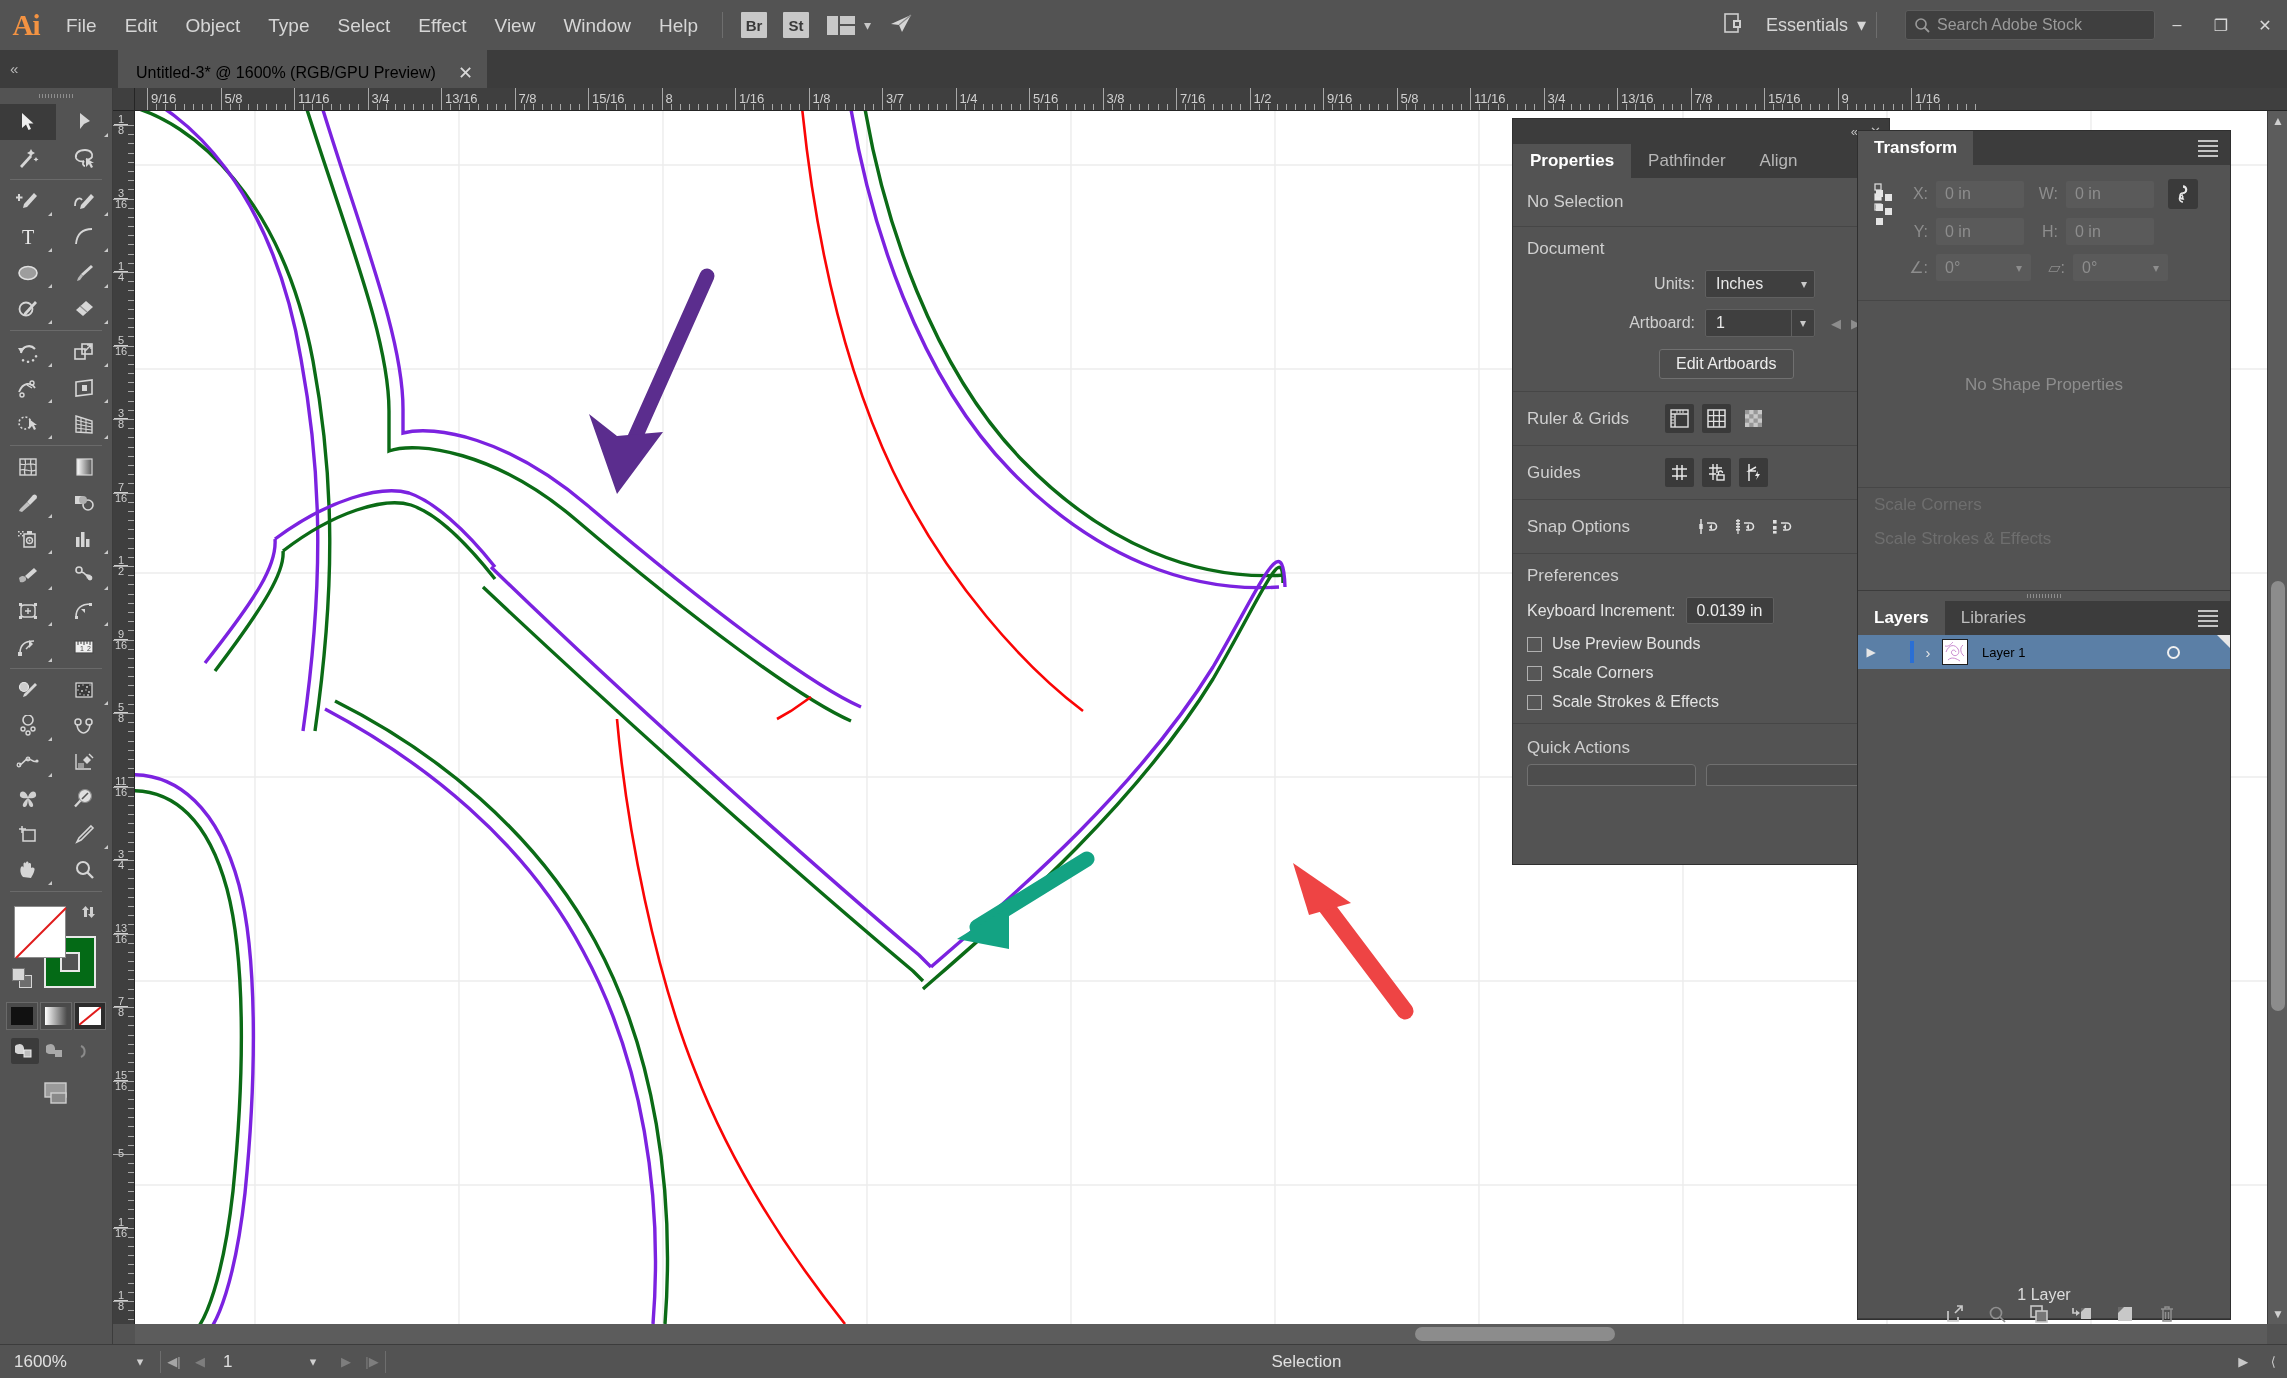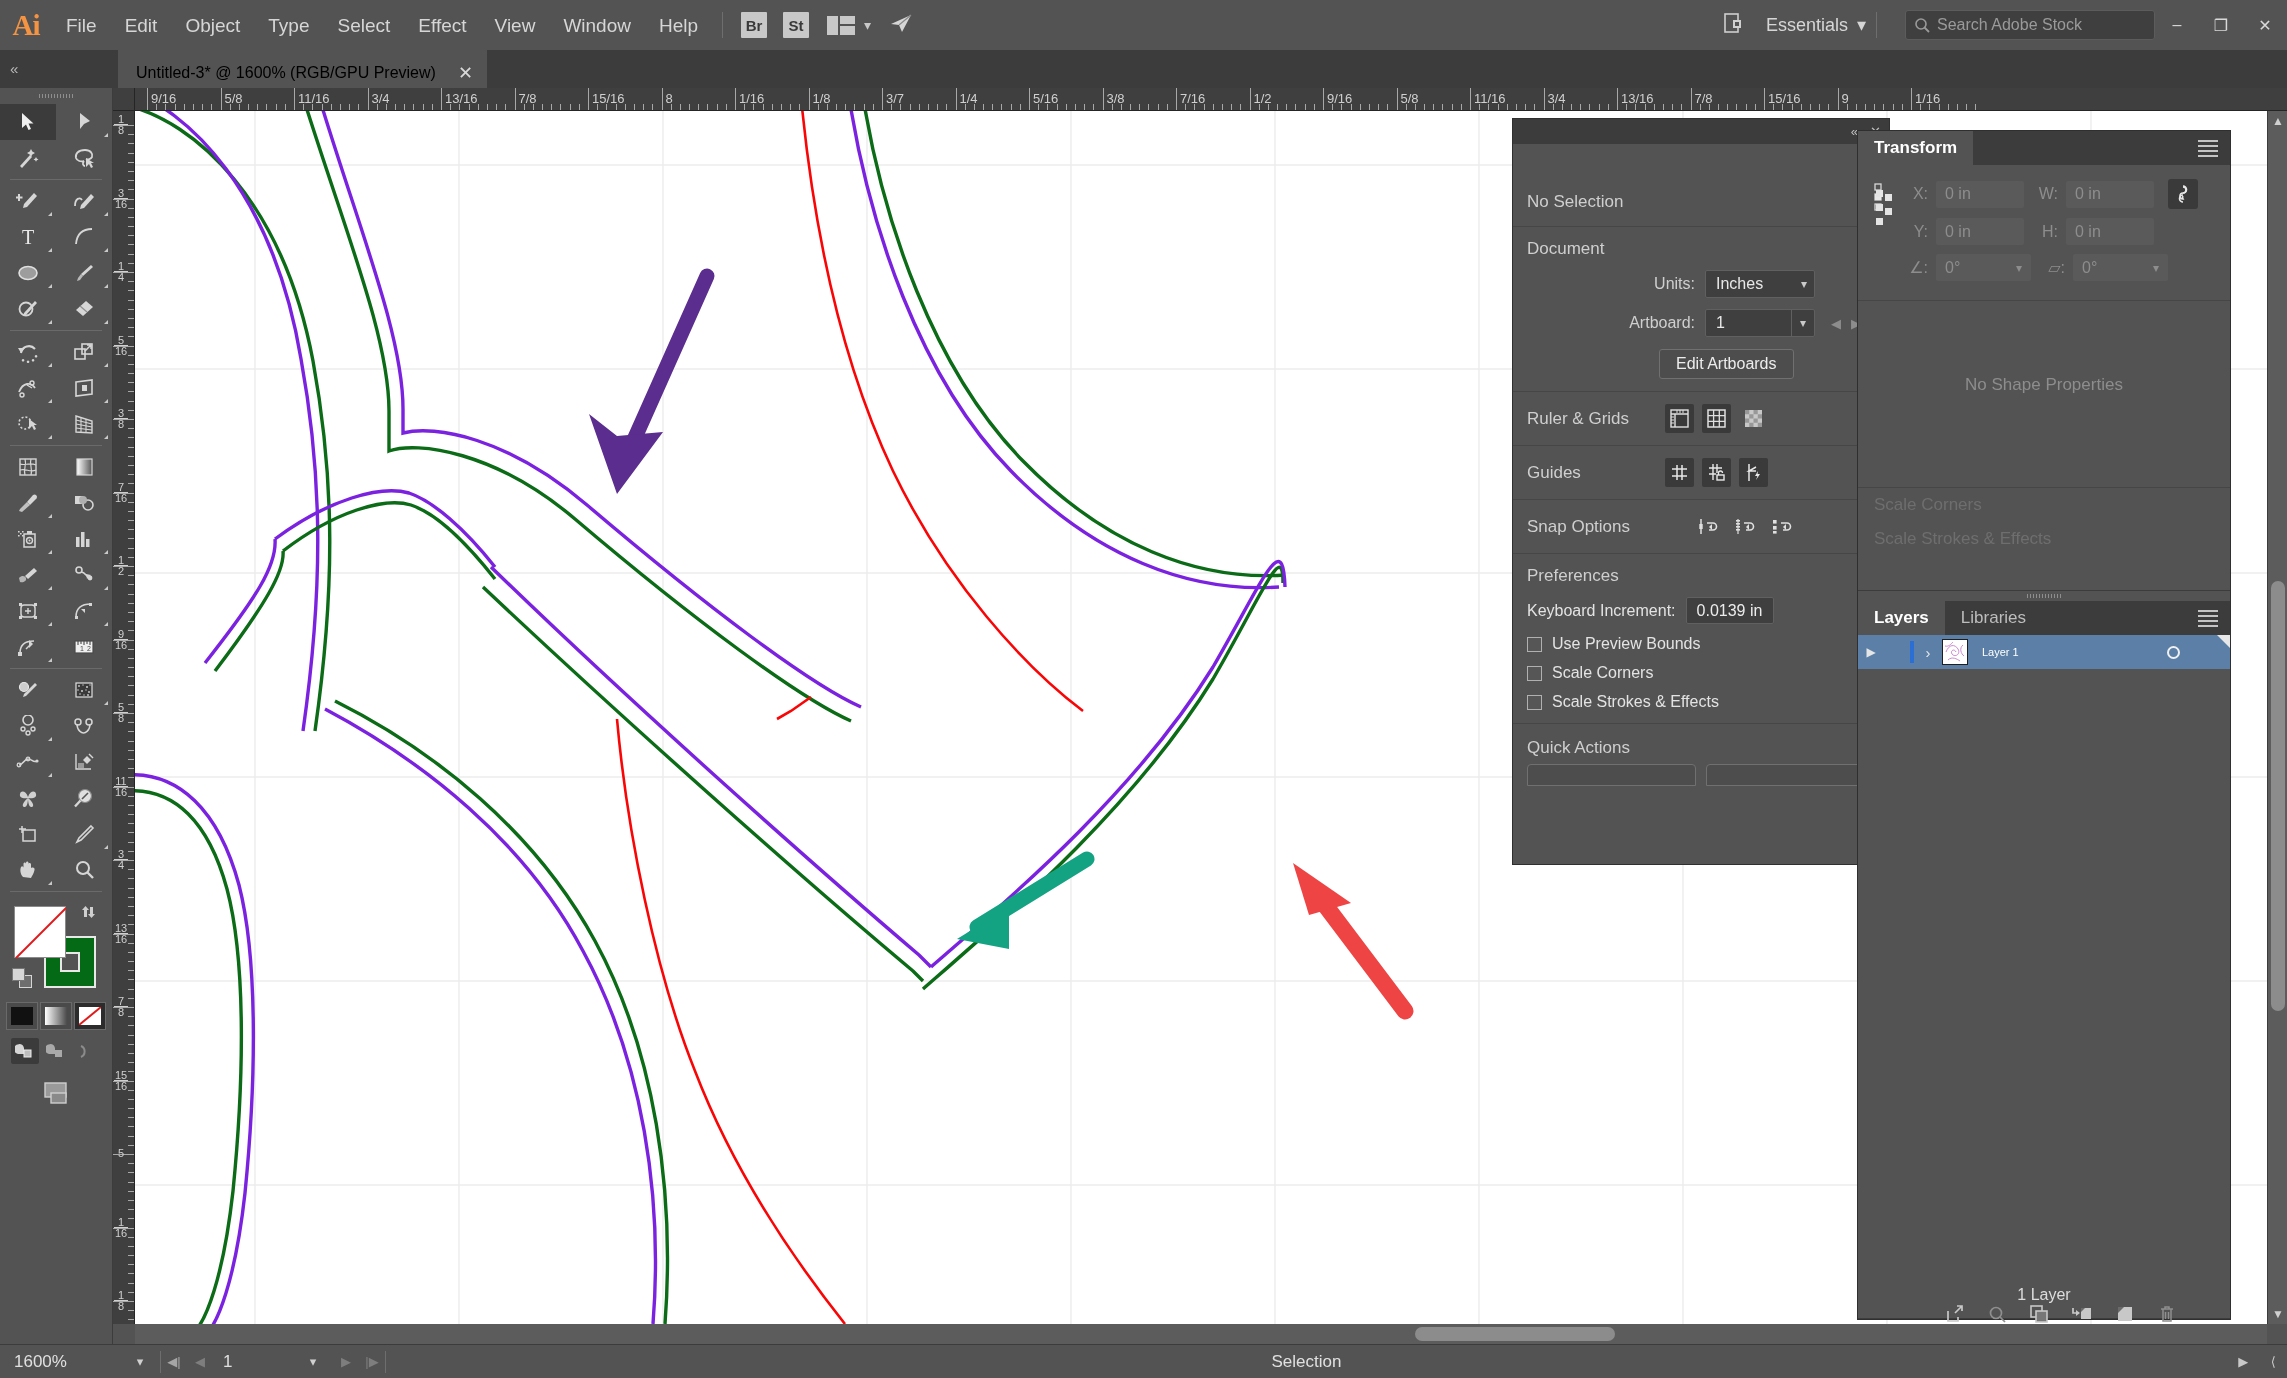--- a/index.html
+++ b/index.html
@@ -229,21 +229,21 @@
     display: flex; align-items: center; justify-content: center; margin-left: 6px; }
   .ref-pt { position: absolute; left: 16px; top: 52px; }
   .no-shape { text-align: center; color: #8d8d8d; font-size: 17px; padding: 74px 0 92px; }
   .ghost-line { color: #6e6e6e; font-size: 17px; padding: 7px 0 7px 16px; }
   .layer-row { height: 34px; background: #5b7fa6; display: flex; align-items: center; position: relative; }
   .lr-eye { width: 26px; display: flex; justify-content: center; color: #e6e6e6; font-size: 12px; }
   .lr-lock { width: 26px; }
   .lr-sel { width: 4px; height: 22px; background: #2b6fd4; }
   .lr-chev { width: 28px; text-align: center; color: #e8e8e8; font-size: 15px; }
   .lr-thumb { width: 26px; height: 26px; border: 1px solid #1e1e1e; background: #fff; position: relative; overflow: hidden; }
-  .lr-name { color: #ffffff; font-size: 11px; margin-left: 14px; }
+  .lr-name { color: #000000; font-size: 13px; margin-left: 14px; }
   .lr-circle { position: absolute; right: 50px; width: 13px; height: 13px;
     border: 2px solid #f0f0f0; border-radius: 50%; }
   .lr-corner { position: absolute; right: 0; top: 0; width: 0; height: 0;
     border-top: 13px solid #e8e8e8; border-left: 13px solid transparent; }
   .layers-footer { position: absolute; left: 0; right: 0; bottom: 0; height: 32px;
     background: #535353; display: flex; align-items: center; padding: 0 12px; gap: 0; flex-direction: column; }
   .lf-count { color: #dcdcdc; font-size: 16px; flex: 0 0 auto; }
   .lf-icons { display: flex; gap: 22px; margin-left: 34px; align-items: center; }
   .lf-ico { color: #c8c8c8; }
   .lf-ico.dim { color: #8f8f8f; }
@@ -1254,20 +1254,25 @@
       <span>▶</span>
       <span>⟨</span>
     </div>
   </div>
 
   <div class="prop-panel">
     <div class="prop-titlebar">
       <span class="pt-ico">«</span>
       <span class="pt-ico">✕</span>
     </div>
+    <div class="prop-tabs">
+      <div class="prop-tab active">Properties</div>
+      <div class="prop-tab">Pathfinder</div>
+      <div class="prop-tab">Align</div>
+    </div>
 
     <div class="prop-body">
       <div class="prow" style="padding:14px;">
         <span class="prow-label">No Selection</span>
       </div>
 
       <div class="prow">
         <div class="sectitle">Document</div>
         <div class="field-row">
           <span class="field-lab" style="width:168px;">Units:</span>

